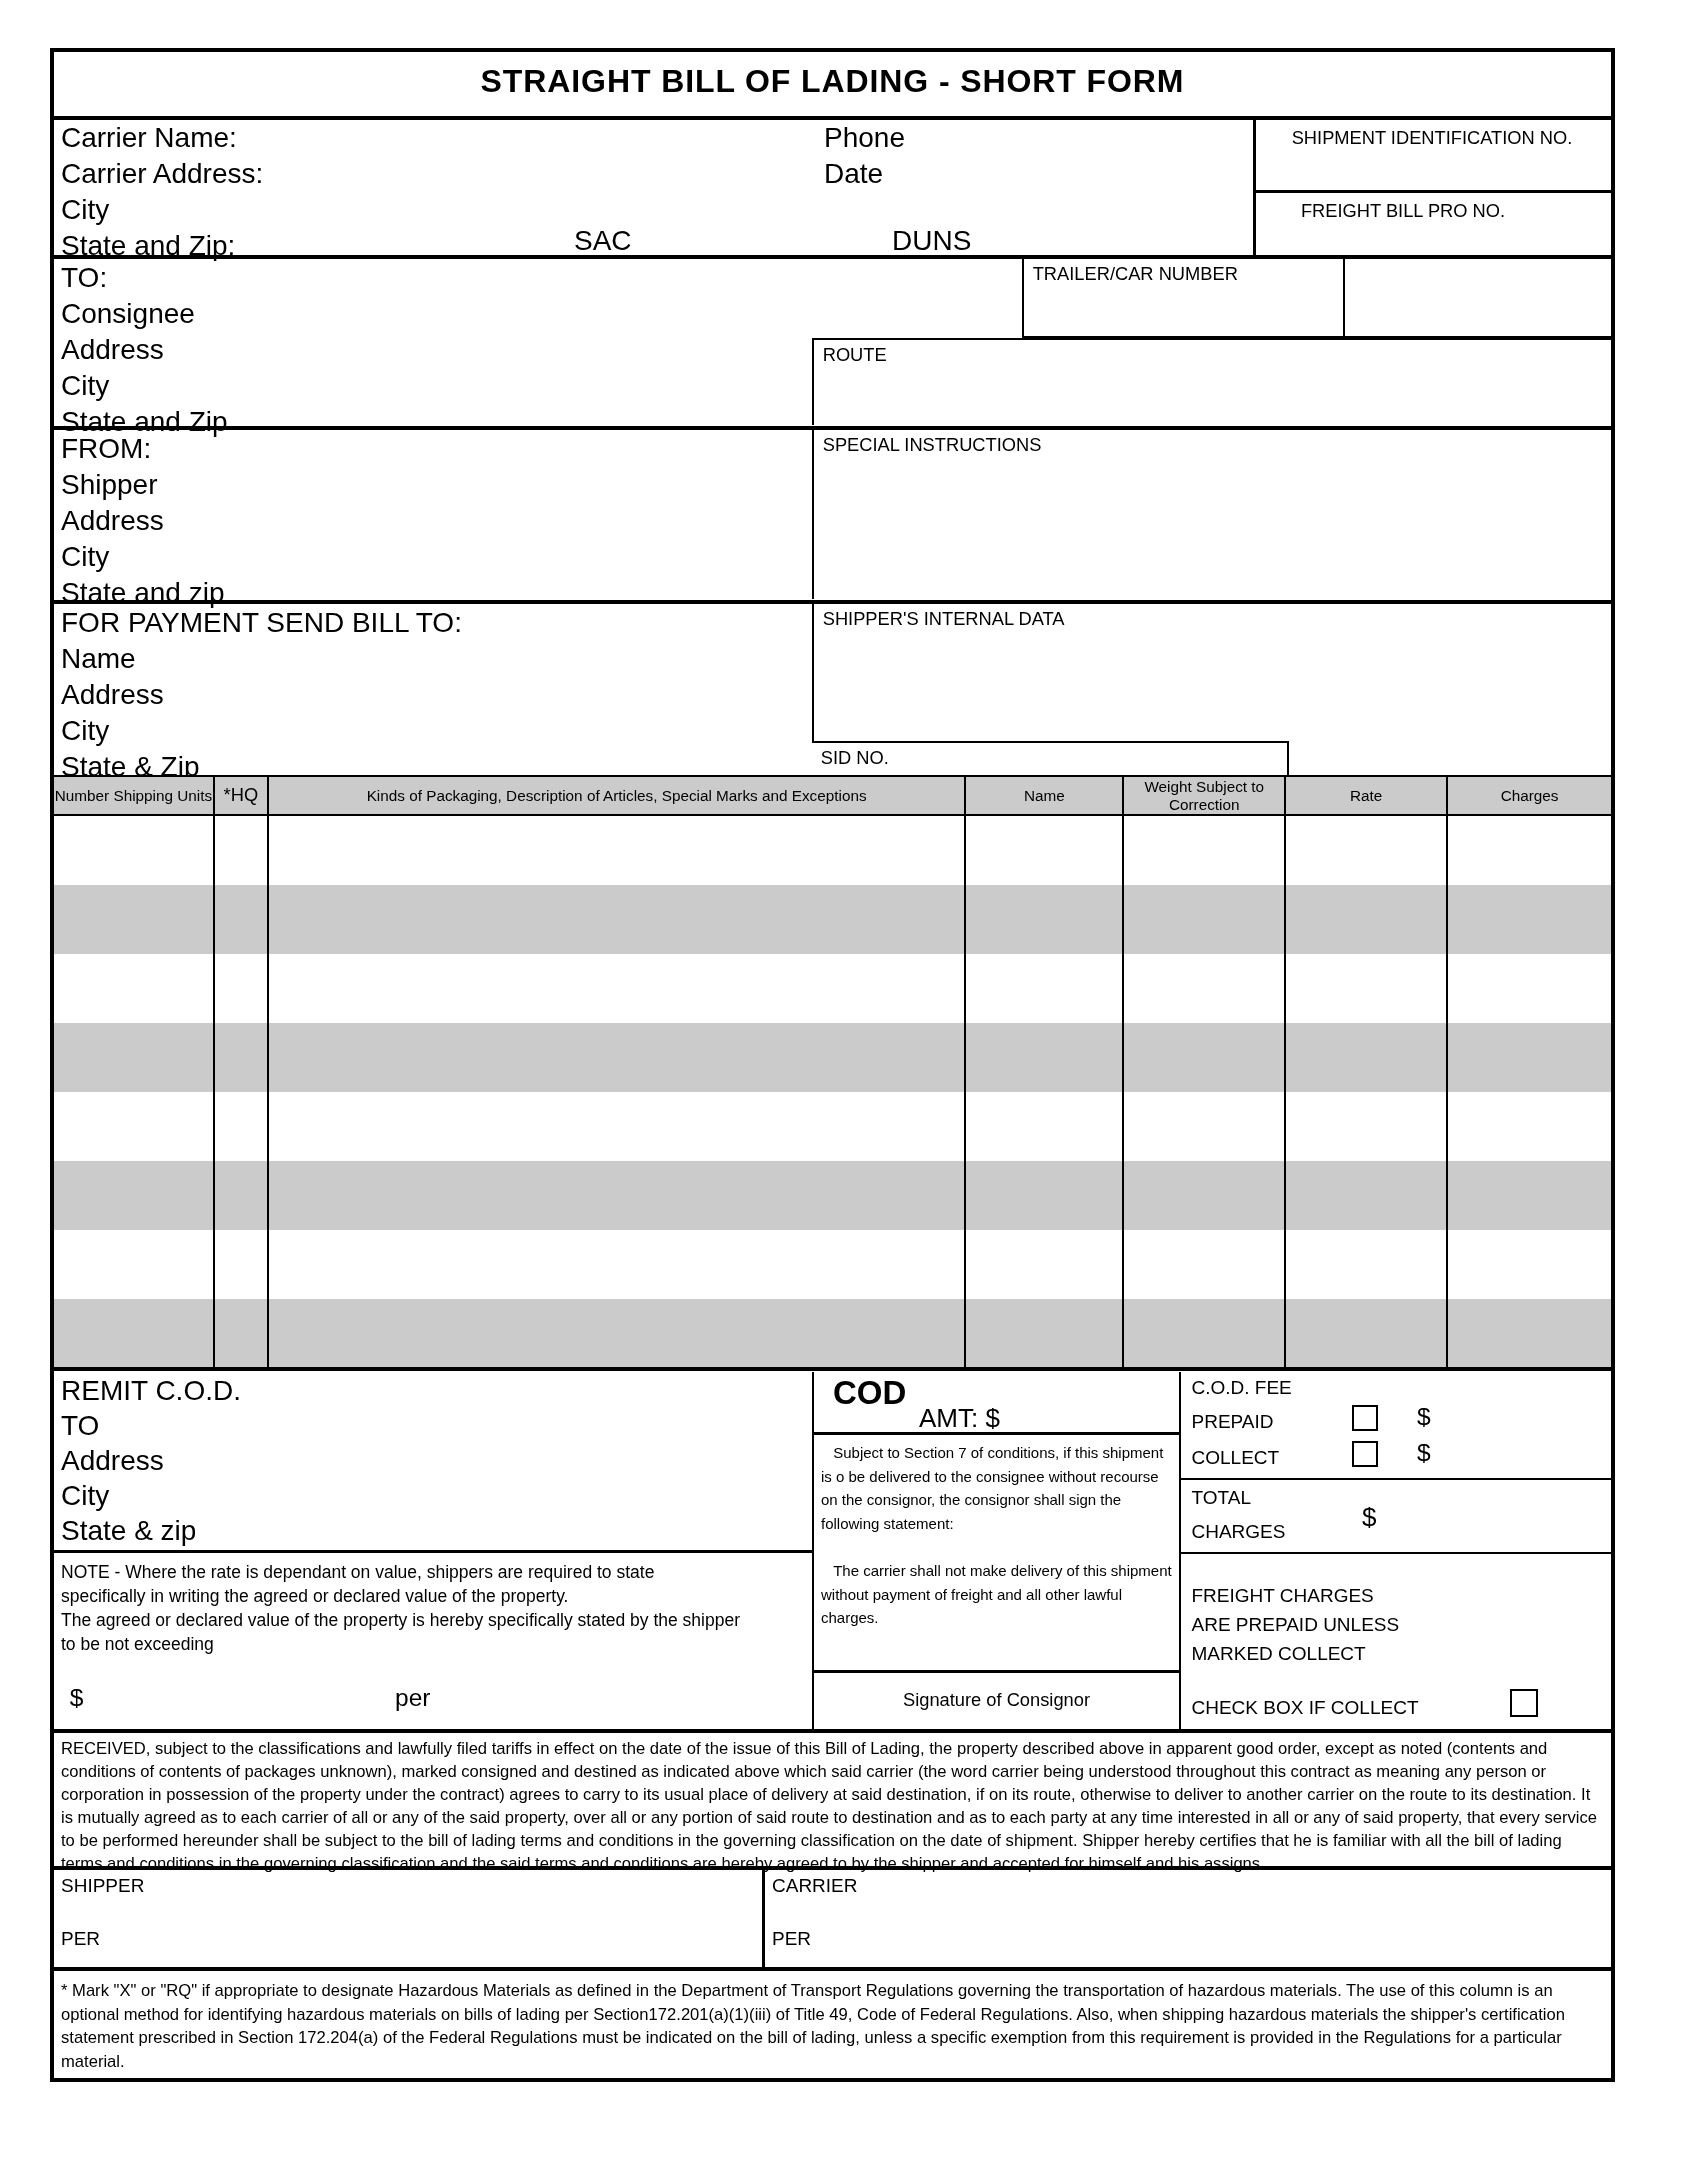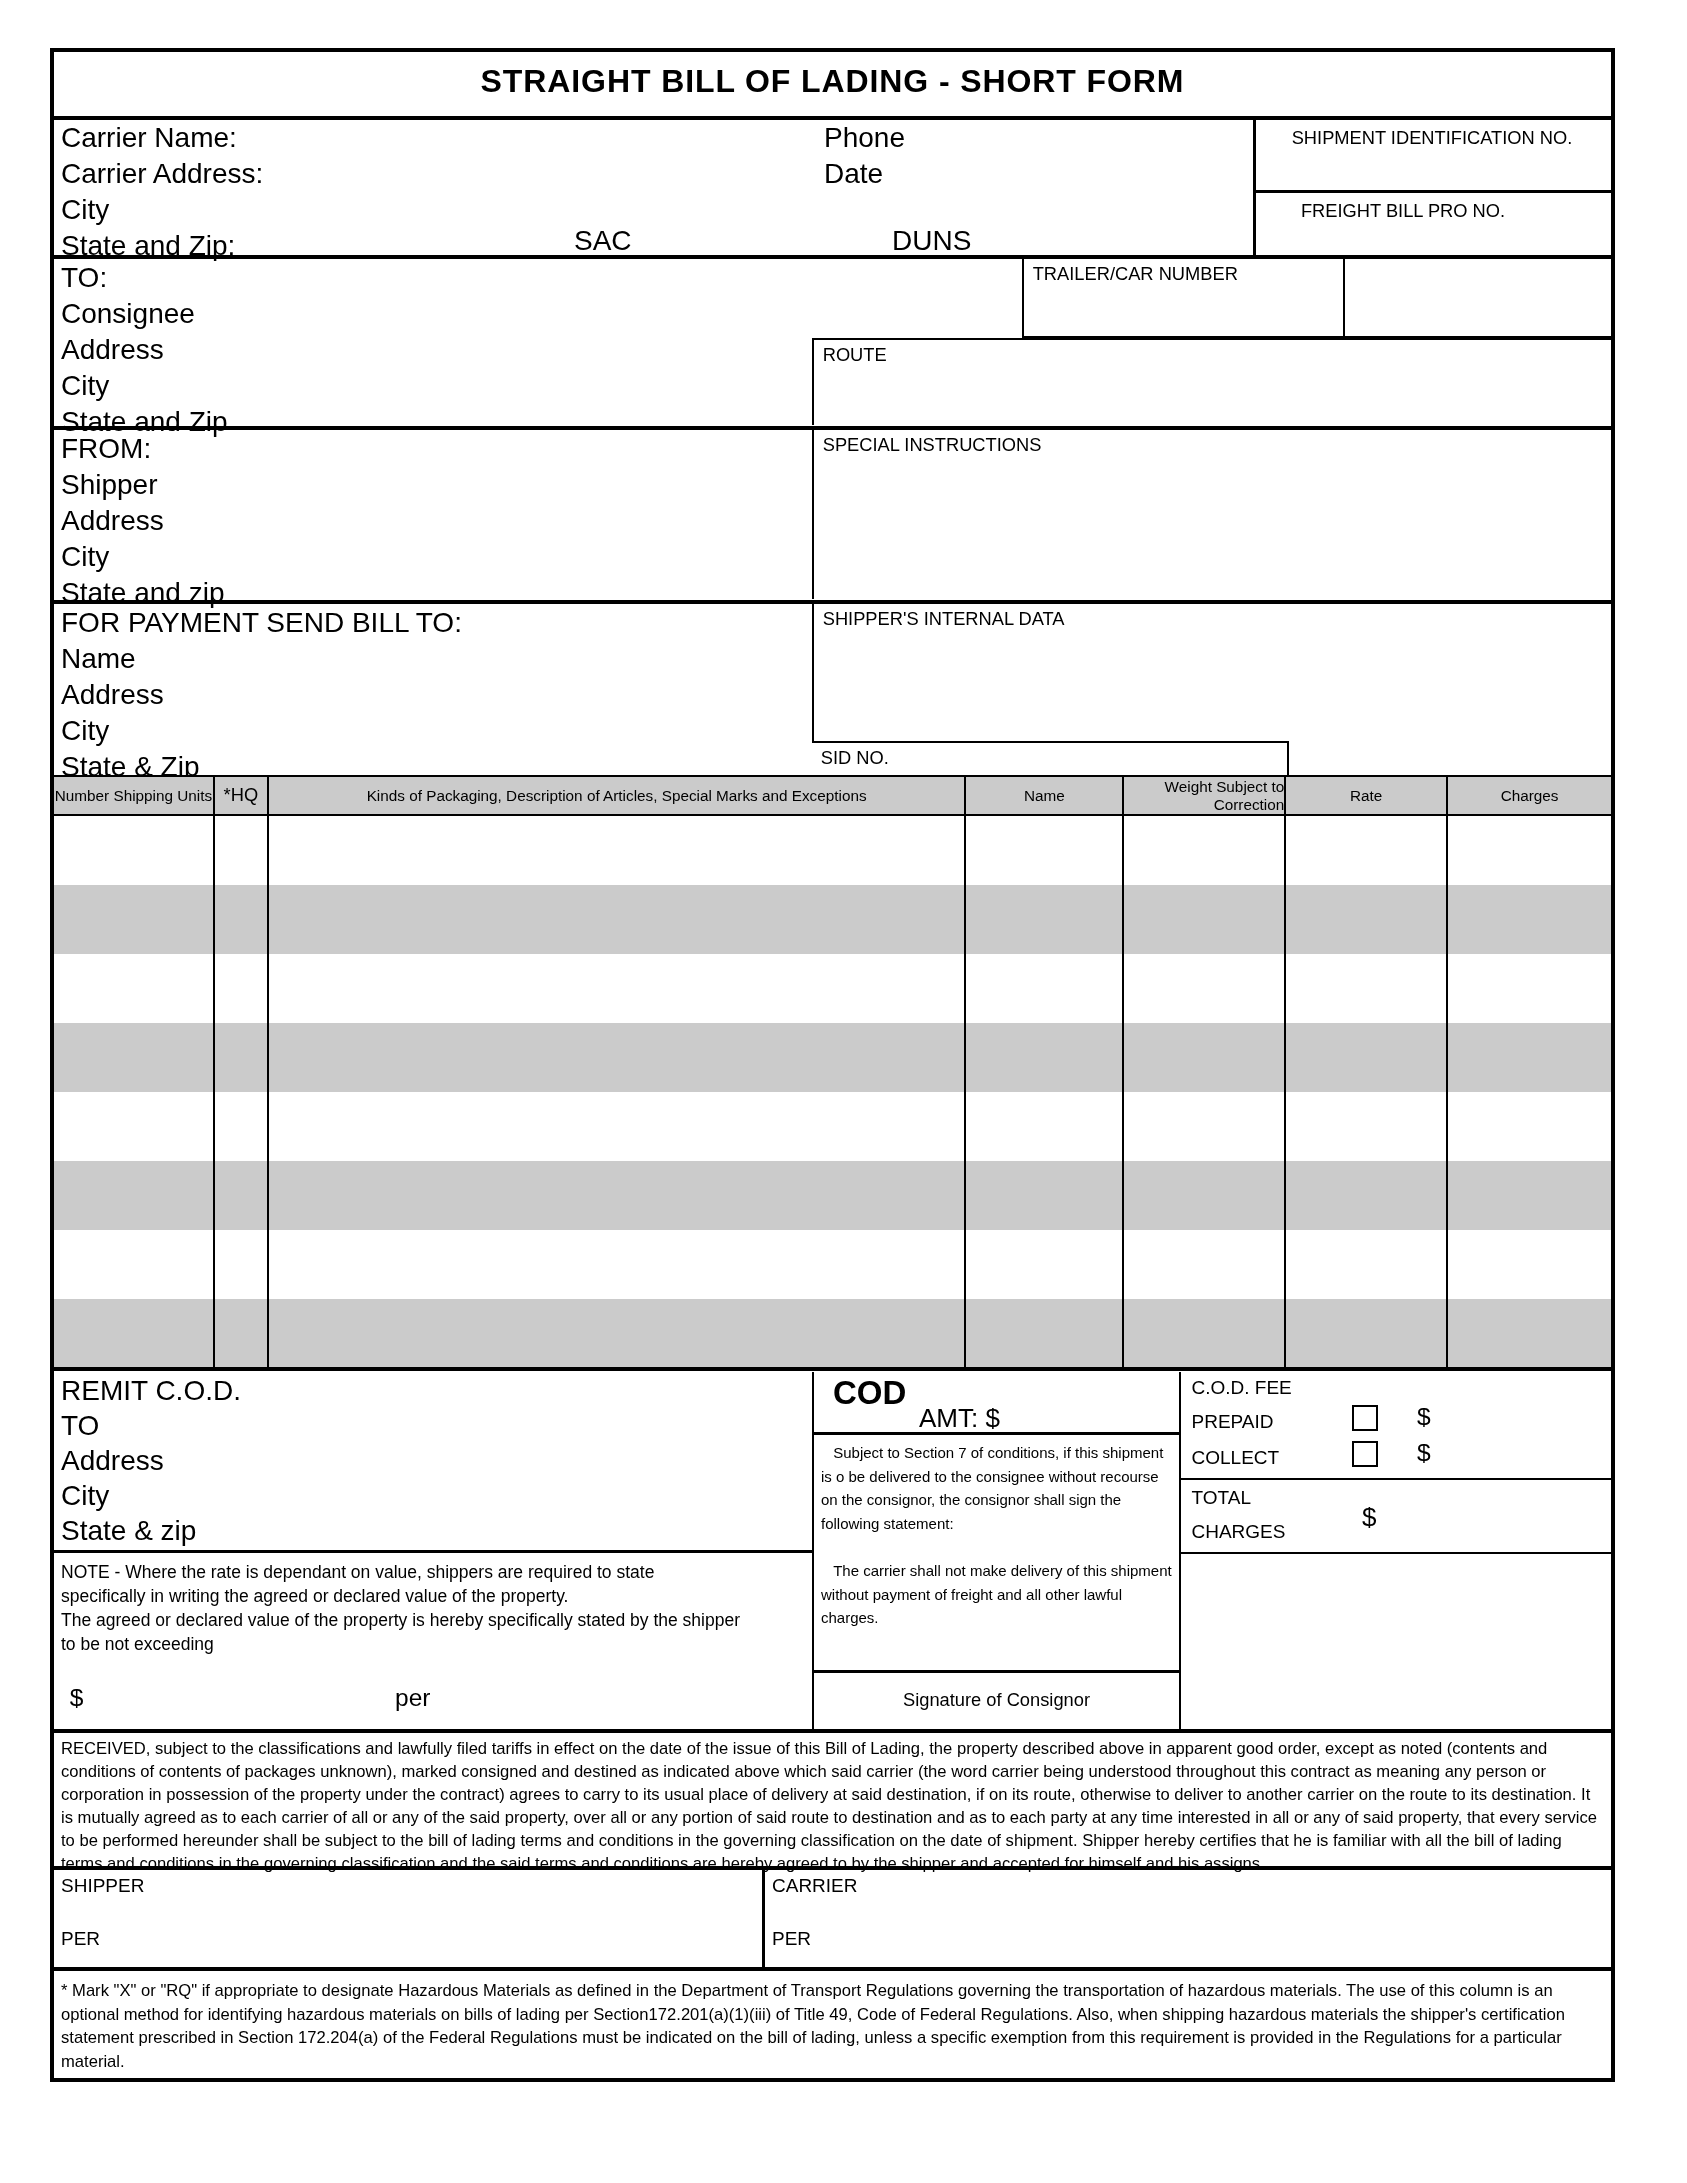--- a/index.html
+++ b/index.html
@@ -16,21 +16,21 @@
   .stack{position:absolute;}
   .title{position:absolute;left:0;top:10.5px;width:1557px;text-align:center;
          font-size:32px;font-weight:bold;letter-spacing:0.9px;}
   
   .cell{position:absolute;box-sizing:border-box;}
   .cell .lbl{padding:4.4px 8.7px;font-size:18.3px;}
   
   #thead{position:absolute;left:0;top:723px;width:1557px;height:41px;box-sizing:border-box;
          border-top:2.6px solid #000;border-bottom:2.6px solid #000;display:flex;}
   #thead .hcell{box-sizing:border-box;border-right:2.6px solid #000;display:flex;align-items:center;
-                justify-content:center;text-align:right;font-size:15.3px;line-height:1.12;}
+                justify-content:center;text-align:center;font-size:15.3px;line-height:1.12;}
   #thead .hcell:last-child{border-right:none;}
   #tbody{position:absolute;left:0;top:764px;width:1557px;height:555px;}
   .trow{display:flex;height:69px;}
   .tcell{box-sizing:border-box;border-right:2.6px solid #000;height:100%;}
   .tcell:last-child{border-right:none;}
   .c0{width:161px}.c1{width:54px}.c2{width:698px}.c3{width:158px}.c4{width:162px}.c5{width:162px}.c6{width:163px}
   .hqhdr{font-size:18.3px !important;}
   
   .cbox{position:absolute;box-sizing:border-box;border:2.6px solid #000;background:#fff;}
   .para{font-size:16.6px;line-height:23px;}
@@ -230,20 +230,29 @@
         <div class="cbox" style="left:171px;top:69px;width:26px;height:26px"></div>
         <div class="abs" style="left:236px;top:67px;font-size:24.5px">$</div>
       </div>
 
       <div class="cell" style="left:0;top:111px;width:430px;height:71px;border-bottom:2.6px solid #000">
         <div class="abs" style="left:10.5px;top:4.4px;font-size:19px">TOTAL</div>
         <div class="abs" style="left:10.5px;top:38px;font-size:19px">CHARGES</div>
         <div class="abs" style="left:181px;top:19px;font-size:26px">$</div>
       </div>
 
+      <div class="cell" style="left:0;top:184px;width:430px;height:173px">
+        <div class="abs" style="left:10.5px;top:24.5px;font-size:19px;line-height:29px">
+          <div>FREIGHT CHARGES</div>
+          <div>ARE PREPAID UNLESS</div>
+          <div>MARKED COLLECT</div>
+        </div>
+        <div class="abs" style="left:10.5px;top:141px;font-size:19px">CHECK BOX IF COLLECT</div>
+        <div class="cbox" style="left:329px;top:133px;width:28px;height:28px"></div>
+      </div>
     </div>
     <div class="hline" style="top:1677px"></div>
 
     <div class="abs para" style="left:7px;top:1685px;width:1542px">RECEIVED, subject to the classifications and lawfully filed tariffs in effect on the date of the issue of this Bill of Lading, the property described above in apparent good order, except as noted (contents and conditions of contents of packages unknown), marked consigned and destined as indicated above which said carrier (the word carrier being understood throughout this contract as meaning any person or corporation in possession of the property under the contract) agrees to carry to its usual place of delivery at said destination, if on its route, otherwise to deliver to another carrier on the route to its destination.  It is mutually agreed as to each carrier of all or any of the said property, over all or any portion of said route to destination and as to each party at any time interested in all or any of said property, that every service to be performed hereunder shall be subject to the bill of lading terms and conditions in the governing classification on the date of shipment.  Shipper hereby certifies that he is familiar with all the bill of lading terms and conditions in the governing classification and the said terms and conditions are hereby agreed to by the shipper and accepted for himself and his assigns.</div>
     <div class="hline" style="top:1814px"></div>
 
     <div class="abs" style="left:7px;top:1823px;font-size:19px">SHIPPER</div>
     <div class="abs" style="left:7px;top:1876px;font-size:19px">PER</div>
     <div class="tline" style="left:708px;top:1818px;width:2.6px;height:97px"></div>
     <div class="abs" style="left:718px;top:1823px;font-size:19px">CARRIER</div>

